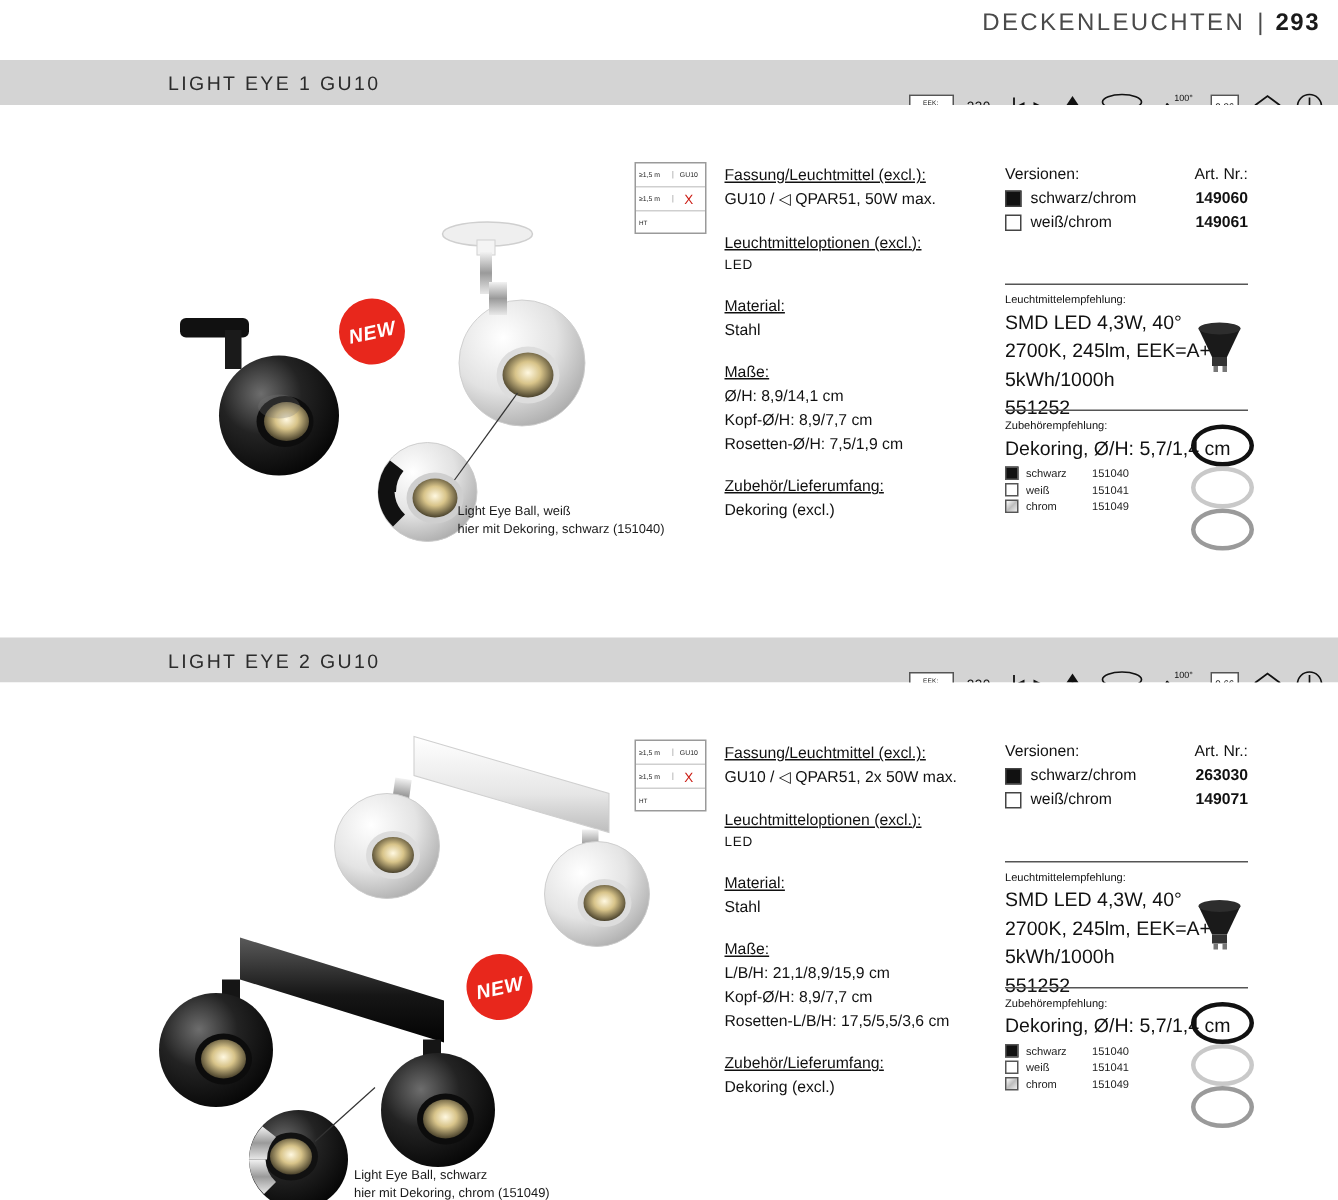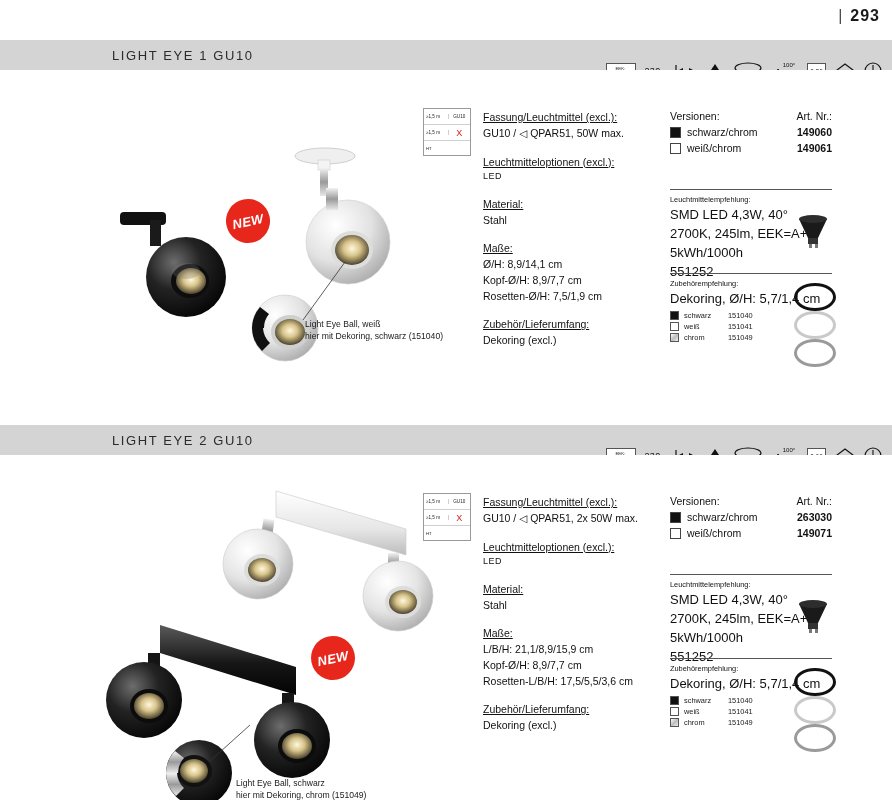--- a/index.html
+++ b/index.html
@@ -110,20 +110,21 @@
   .acc-row .ac{font-weight:400;}
 
   .ring{position:absolute;border-radius:50%;border:3px solid #111;background:transparent;}
   .ring.white{border-color:#c9c9c9;}
   .ring.chrome{border-color:#9a9a9a;}
 </style>
 </head>
 <body>
 
 <div class="page-header">
+  <span class="cat">DECKENLEUCHTEN</span>
   <span class="sep">|</span>
   <span class="pg">293</span>
 </div>
 
 <div class="product prod1">
 
   <div class="title-bar">
     <div class="title">LIGHT EYE 1 GU10</div>
     <div class="icon-strip">
 
@@ -237,21 +238,21 @@
         <ellipse cx="290" cy="262" rx="19" ry="17" fill="#cfcfcf"></ellipse>
         <ellipse cx="290" cy="262" rx="15" ry="13" fill="url(#lens1)"></ellipse>
         <path d="M252 258 a33 33 0 0 1 8 -21 l9 7 a22 22 0 0 0 -5 14 z" fill="#111"></path>
         <path d="M252 258 a33 33 0 0 0 10 23 l8 -8 a22 22 0 0 1 -7 -15 z" fill="#111"></path>
 
         <line x1="303" y1="250" x2="345" y2="192" stroke="#333" stroke-width="0.8"></line>
       </svg>
 
       <div class="new-badge" style="left:226px;top:129px;width:44px;height:44px;">NEW</div>
 
-      <div class="caption" style="left:305px;top:248px;">
+      <div class="caption" style="left:305px;top:264px;">
         <div>Light Eye Ball, weiß</div>
         <div>hier mit Dekoring, schwarz (151040)</div>
       </div>
     </div>
 
     <div class="minibox" style="left:423px;top:38px;">
       <div class="row">
         <div class="cell" style="width:23px;border-right:1px solid #cfcfcf;">≥1,5 m</div>
         <div class="cell2" style="width:23px;text-align:center;">GU10</div>
       </div>

